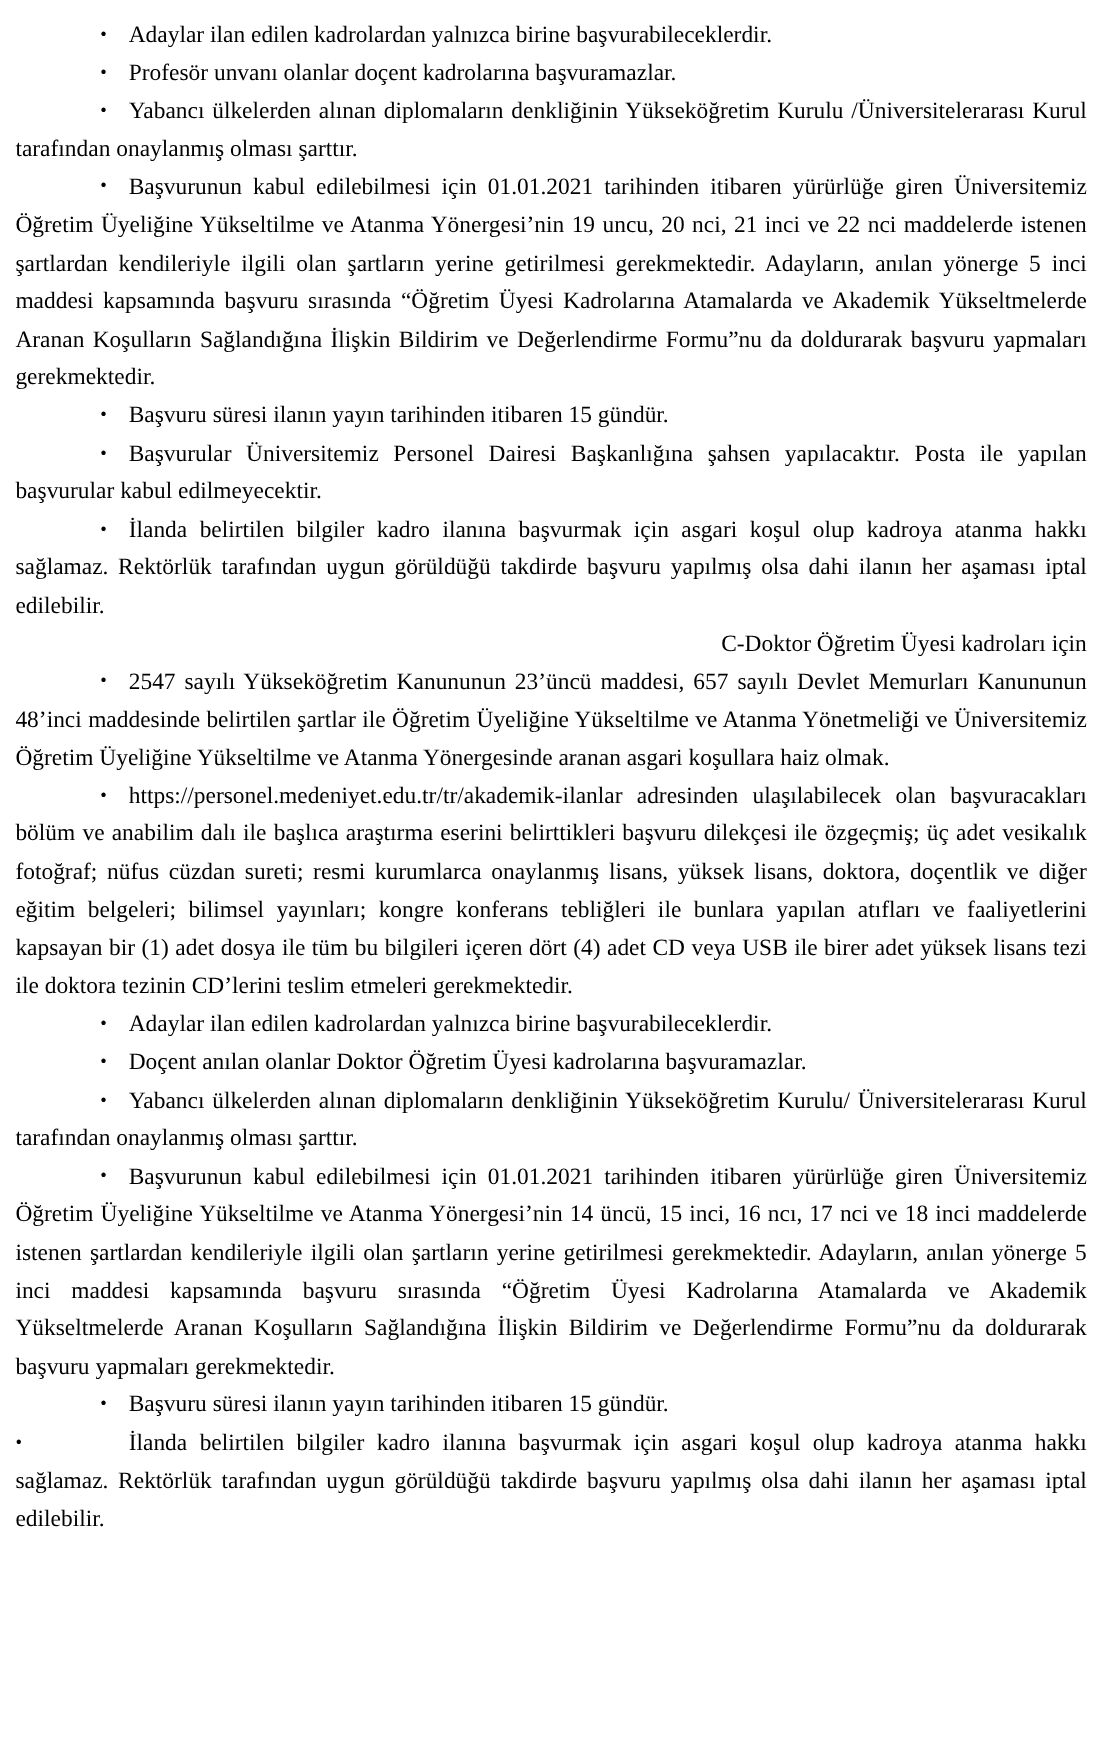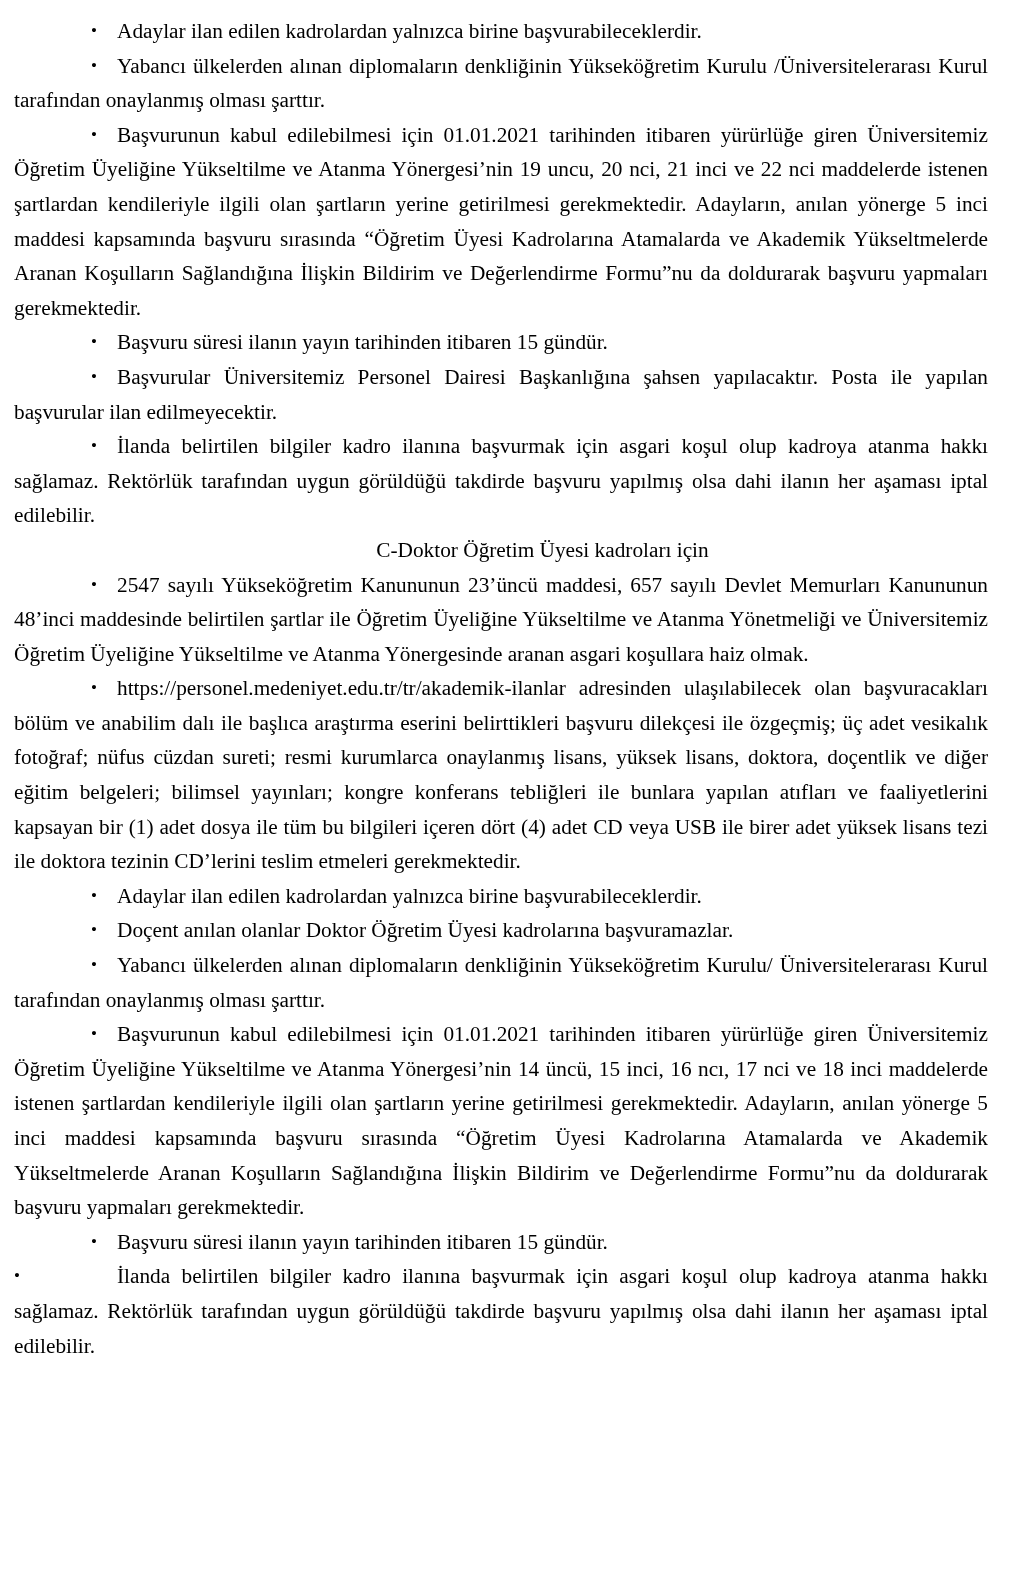--- a/index.html
+++ b/index.html
@@ -51,40 +51,41 @@
     text-align: right;
     font-size: 17px;
     vertical-align: 2px;
   }
   p.bulleted > .gap {
     display: inline-block;
     width: 20px;
   }
   p.heading {
     margin: 0;
-    text-align: center;
+    text-align: right;
     text-indent: 83px;
   }
 </style>
 </head>
 <body>
 
 <div class="page">
   <div class="doc-body">
 
     <p class="para bulleted"><span class="b">•</span><span class="gap"></span><span>Adaylar ilan edilen kadrolardan yalnızca birine başvurabileceklerdir.</span></p>
 
+    <p class="para bulleted"><span class="b">•</span><span class="gap"></span><span>Profesör unvanı olanlar doçent kadrolarına başvuramazlar.</span></p>
 
     <p class="para bulleted"><span class="b">•</span><span class="gap"></span><span>Yabancı ülkelerden alınan diplomaların denkliğinin Yükseköğretim Kurulu /Üniversitelerarası Kurul tarafından onaylanmış olması şarttır.</span></p>
 
     <p class="para bulleted"><span class="b">•</span><span class="gap"></span><span>Başvurunun kabul edilebilmesi için 01.01.2021 tarihinden itibaren yürürlüğe giren Üniversitemiz Öğretim Üyeliğine Yükseltilme ve Atanma Yönergesi’nin 19 uncu, 20 nci, 21 inci ve 22 nci maddelerde istenen şartlardan kendileriyle ilgili olan şartların yerine getirilmesi gerekmektedir. Adayların, anılan yönerge 5 inci maddesi kapsamında başvuru sırasında “Öğretim Üyesi Kadrolarına Atamalarda ve Akademik Yükseltmelerde Aranan Koşulların Sağlandığına İlişkin Bildirim ve Değerlendirme Formu”nu da doldurarak başvuru yapmaları gerekmektedir.</span></p>
 
     <p class="para bulleted"><span class="b">•</span><span class="gap"></span><span>Başvuru süresi ilanın yayın tarihinden itibaren 15 gündür.</span></p>
 
-    <p class="para bulleted"><span class="b">•</span><span class="gap"></span><span>Başvurular Üniversitemiz Personel Dairesi Başkanlığına şahsen yapılacaktır. Posta ile yapılan başvurular ilan edilmeyecektir.</span></p>
+    <p class="para bulleted"><span class="b">•</span><span class="gap"></span><span>Başvurular Üniversitemiz Personel Dairesi Başkanlığına şahsen yapılacaktır. Posta ile yapılan başvurular kabul edilmeyecektir.</span></p>
 
     <p class="para bulleted"><span class="b">•</span><span class="gap"></span><span>İlanda belirtilen bilgiler kadro ilanına başvurmak için asgari koşul olup kadroya atanma hakkı sağlamaz. Rektörlük tarafından uygun görüldüğü takdirde başvuru yapılmış olsa dahi ilanın her aşaması iptal edilebilir.</span></p>
 
     <p class="para heading">C-Doktor Öğretim Üyesi kadroları için</p>
 
     <p class="para bulleted"><span class="b">•</span><span class="gap"></span><span>2547 sayılı Yükseköğretim Kanununun 23’üncü maddesi, 657 sayılı Devlet Memurları Kanununun 48’inci maddesinde belirtilen şartlar ile Öğretim Üyeliğine Yükseltilme ve Atanma Yönetmeliği ve Üniversitemiz Öğretim Üyeliğine Yükseltilme ve Atanma Yönergesinde aranan asgari koşullara haiz olmak.</span></p>
 
     <p class="para bulleted"><span class="b">•</span><span class="gap"></span><span>https://personel.medeniyet.edu.tr/tr/akademik-ilanlar adresinden ulaşılabilecek olan başvuracakları bölüm ve anabilim dalı ile başlıca araştırma eserini belirttikleri başvuru dilekçesi ile özgeçmiş; üç adet vesikalık fotoğraf; nüfus cüzdan sureti; resmi kurumlarca onaylanmış lisans, yüksek lisans, doktora, doçentlik ve diğer eğitim belgeleri; bilimsel yayınları; kongre konferans tebliğleri ile bunlara yapılan atıfları ve faaliyetlerini kapsayan bir (1) adet dosya ile tüm bu bilgileri içeren dört (4) adet CD veya USB ile birer adet yüksek lisans tezi ile doktora tezinin CD’lerini teslim etmeleri gerekmektedir.</span></p>
 
     <p class="para bulleted"><span class="b">•</span><span class="gap"></span><span>Adaylar ilan edilen kadrolardan yalnızca birine başvurabileceklerdir.</span></p>

